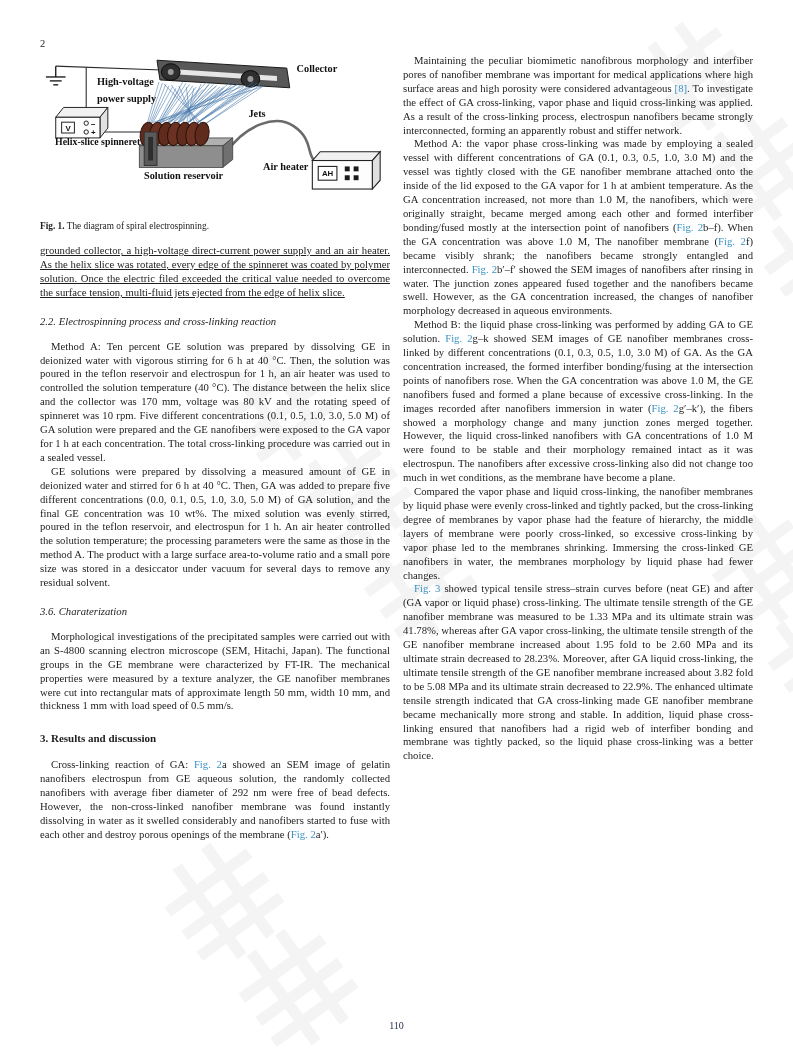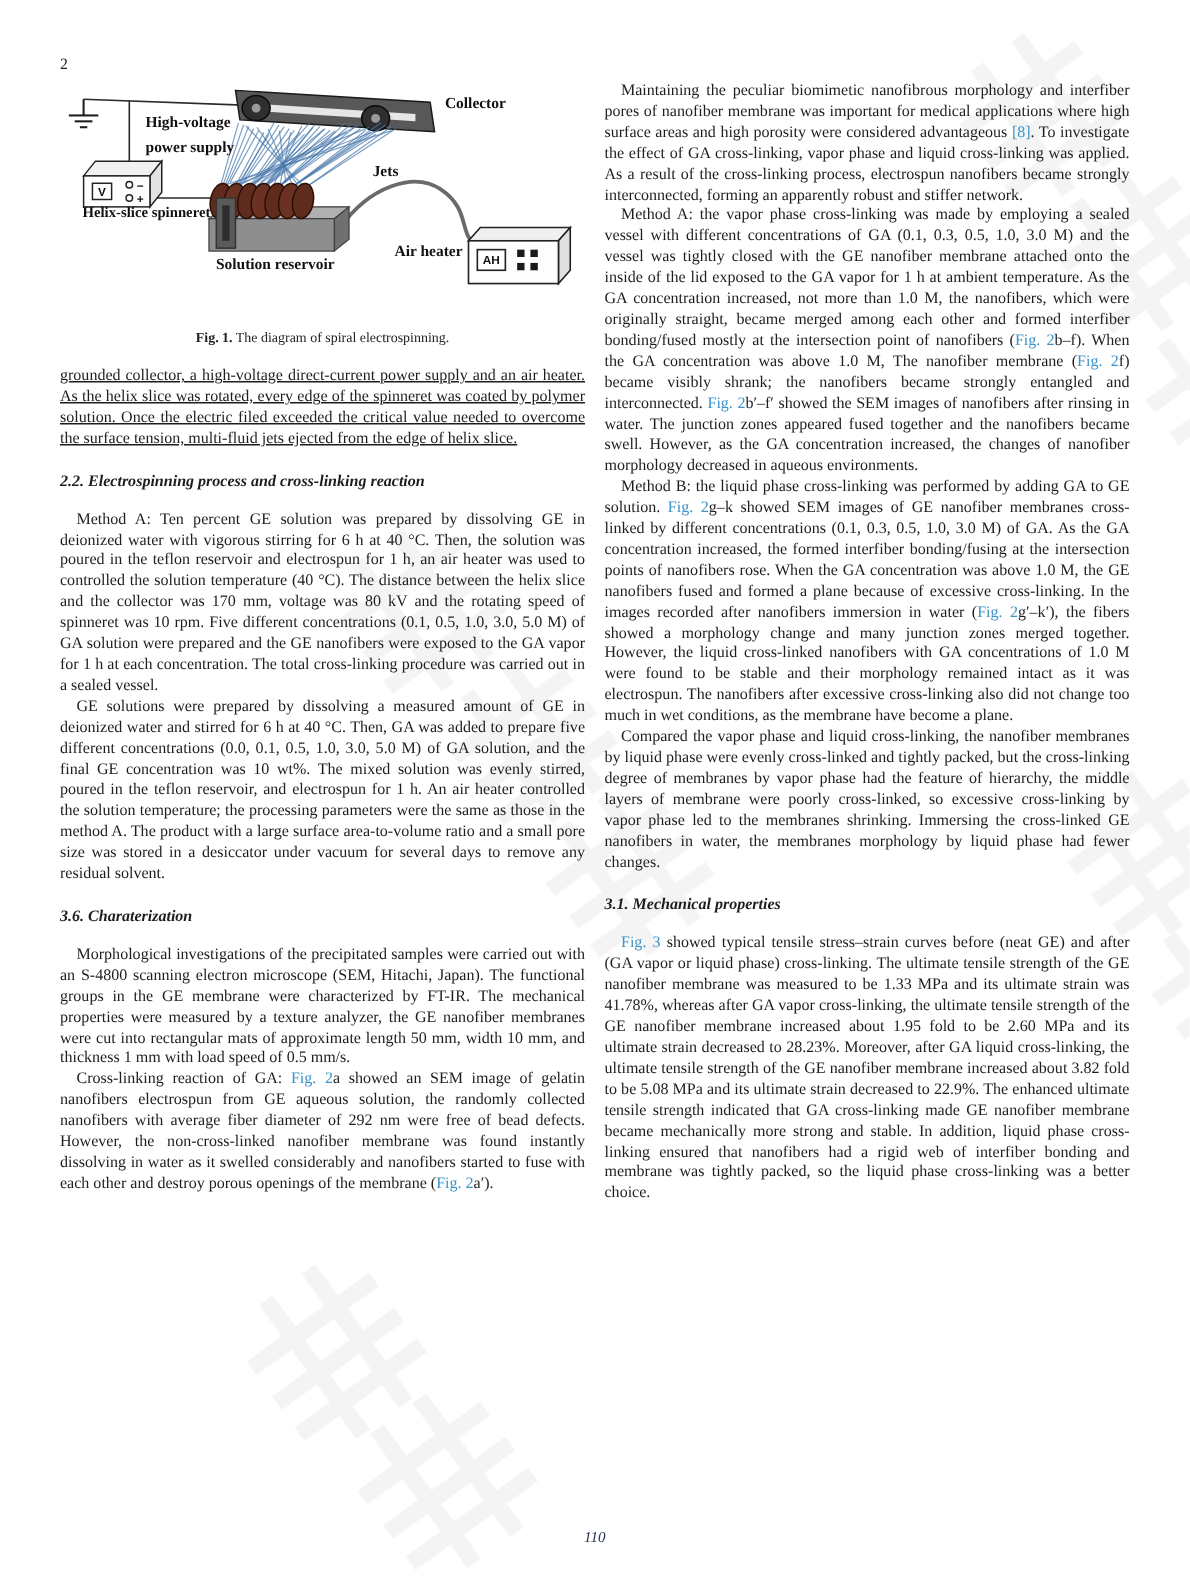--- a/index.html
+++ b/index.html
@@ -12,27 +12,27 @@
   header{display:flex;align-items:baseline;font-size:10.5px;position:relative;z-index:2;}
   .pageno{width:60px;text-align:left;}
   .runhead{flex:1;text-align:center;font-style:italic;color:#222;}
   .hspacer{width:60px;}
   .cols{display:flex;gap:13px;margin-top:5px;position:relative;z-index:2;}
   .col{width:350px;}
   p{margin:0;font-size:10.7px;line-height:1.3;text-align:justify;text-indent:11px;}
   p.noindent{text-indent:0;text-decoration:underline;}
   figure{margin:0 0 13px 0;}
   .figsvg{display:block;width:350px;height:158px;}
-  figcaption{text-align:center;font-size:9.3px;margin-top:9px;color:#222;}
+  figcaption{text-align:left;font-size:9.3px;margin-top:9px;color:#222;}
   figcaption .cap-label{font-weight:bold;}
-  h3.subsec{font-size:10.7px;font-style:italic;font-weight:bold;margin:15px 0 13px 0;}
+  h3.subsec{font-size:10.7px;font-style:italic;font-weight:normal;margin:15px 0 13px 0;}
   h2.sec{font-size:11px;font-weight:bold;margin:19px 0 14px 0;}
   .seg-i{}
   .seg-link{color:#3b93c6;}
-  footer{position:absolute;left:0;right:0;bottom:27px;text-align:center;font-size:10px;z-index:2;color:#26324f;font-style:italic;}
+  footer{position:absolute;left:0;right:0;bottom:27px;text-align:center;font-size:10px;z-index:2;color:#26324f;}
   
   .flab{font:bold 10.5px "Liberation Serif","DejaVu Serif",serif;fill:#111;}
   .flab-sm{font:bold 10px "Liberation Serif","DejaVu Serif",serif;fill:#111;}
   .ftiny{font:bold 8px "Liberation Sans","DejaVu Sans",sans-serif;fill:#111;}
   .wire{stroke:#2b2b2b;stroke-width:1.1;fill:none;}
   #jets line{stroke:#4878ab;stroke-width:0.8;opacity:0.72;}
   .wm-stroke{stroke:#5a5a5a;stroke-width:7;opacity:1;fill:none;stroke-linecap:square;}
 </style>
 </head>
 <body>
@@ -195,29 +195,29 @@
           <span>The diagram of spiral electrospinning.</span>
         </figcaption>
       </figure>
 
       <p class="noindent">grounded collector, a high-voltage direct-current power supply and an air heater. As the helix slice was rotated, every edge of the spinneret was coated by polymer solution. Once the electric filed exceeded the critical value needed to overcome the surface tension, multi-fluid jets ejected from the edge of helix slice.</p>
       <h3 class="subsec">2.2.  Electrospinning process and cross-linking reaction</h3>
       <p><span class="seg-i">Method A</span><span>: Ten percent GE solution was prepared by dissolving GE in deionized water with vigorous stirring for 6 h at 40 °C. Then, the solution was poured in the teflon reservoir and electrospun for 1 h, an air heater was used to controlled the solution temperature (40 °C). The distance between the helix slice and the collector was 170 mm, voltage was 80 kV and the rotating speed of spinneret was 10 rpm. Five different concentrations (0.1, 0.5, 1.0, 3.0, 5.0 M) of GA solution were prepared and the GE nanofibers were exposed to the GA vapor for 1 h at each concentration. The total cross-linking procedure was carried out in a sealed vessel.</span></p>
       <p>GE solutions were prepared by dissolving a measured amount of GE in deionized water and stirred for 6 h at 40 °C. Then, GA was added to prepare five different concentrations (0.0, 0.1, 0.5, 1.0, 3.0, 5.0 M) of GA solution, and the final GE concentration was 10 wt%. The mixed solution was evenly stirred, poured in the teflon reservoir, and electrospun for 1 h. An air heater controlled the solution temperature; the processing parameters were the same as those in the method A. The product with a large surface area-to-volume ratio and a small pore size was stored in a desiccator under vacuum for several days to remove any residual solvent.</p>
       <h3 class="subsec">3.6.  Charaterization</h3>
       <p>Morphological investigations of the precipitated samples were carried out with an S-4800 scanning electron microscope (SEM, Hitachi, Japan). The functional groups in the GE membrane were characterized by FT-IR. The mechanical properties were measured by a texture analyzer, the GE nanofiber membranes were cut into rectangular mats of approximate length 50 mm, width 10 mm, and thickness 1 mm with load speed of 0.5 mm/s.</p>
+      <h2 class="sec">3.  Results and discussion</h2>
       <p><span class="seg-i">Cross-linking reaction of GA</span><span>: </span><span class="seg-link">Fig. 2</span><span>a showed an SEM image of gelatin nanofibers electrospun from GE aqueous solution, the randomly collected nanofibers with average fiber diameter of 292 nm were free of bead defects. However, the non-cross-linked nanofiber membrane was found instantly dissolving in water as it swelled considerably and nanofibers started to fuse with each other and destroy porous openings of the membrane (</span><span class="seg-link">Fig. 2</span><span>a′).</span></p>
     </div>
 
     <div class="col">
       <p><span>Maintaining the peculiar biomimetic nanofibrous morphology and interfiber pores of nanofiber membrane was important for medical applications where high surface areas and high porosity were considered advantageous </span><span class="seg-link">[8]</span><span>. To investigate the effect of GA cross-linking, vapor phase and liquid cross-linking was applied. As a result of the cross-linking process, electrospun nanofibers became strongly interconnected, forming an apparently robust and stiffer network.</span></p>
       <p><span class="seg-i">Method A</span><span>: the vapor phase cross-linking was made by employing a sealed vessel with different concentrations of GA (0.1, 0.3, 0.5, 1.0, 3.0 M) and the vessel was tightly closed with the GE nanofiber membrane attached onto the inside of the lid exposed to the GA vapor for 1 h at ambient temperature. As the GA concentration increased, not more than 1.0 M, the nanofibers, which were originally straight, became merged among each other and formed interfiber bonding/fused mostly at the intersection point of nanofibers (</span><span class="seg-link">Fig. 2</span><span>b–f). When the GA concentration was above 1.0 M, The nanofiber membrane (</span><span class="seg-link">Fig. 2</span><span>f) became visibly shrank; the nanofibers became strongly entangled and interconnected. </span><span class="seg-link">Fig. 2</span><span>b′–f′ showed the SEM images of nanofibers after rinsing in water. The junction zones appeared fused together and the nanofibers became swell. However, as the GA concentration increased, the changes of nanofiber morphology decreased in aqueous environments.</span></p>
       <p><span class="seg-i">Method B</span><span>: the liquid phase cross-linking was performed by adding GA to GE solution. </span><span class="seg-link">Fig. 2</span><span>g–k showed SEM images of GE nanofiber membranes cross-linked by different concentrations (0.1, 0.3, 0.5, 1.0, 3.0 M) of GA. As the GA concentration increased, the formed interfiber bonding/fusing at the intersection points of nanofibers rose. When the GA concentration was above 1.0 M, the GE nanofibers fused and formed a plane because of excessive cross-linking. In the images recorded after nanofibers immersion in water (</span><span class="seg-link">Fig. 2</span><span>g′–k′), the fibers showed a morphology change and many junction zones merged together. However, the liquid cross-linked nanofibers with GA concentrations of 1.0 M were found to be stable and their morphology remained intact as it was electrospun. The nanofibers after excessive cross-linking also did not change too much in wet conditions, as the membrane have become a plane.</span></p>
       <p>Compared the vapor phase and liquid cross-linking, the nanofiber membranes by liquid phase were evenly cross-linked and tightly packed, but the cross-linking degree of membranes by vapor phase had the feature of hierarchy, the middle layers of membrane were poorly cross-linked, so excessive cross-linking by vapor phase led to the membranes shrinking. Immersing the cross-linked GE nanofibers in water, the membranes morphology by liquid phase had fewer changes.</p>
-      <h3 class="subsec">3.1.  Mechanical properties</h3>
       <p><span class="seg-link">Fig. 3</span><span> showed typical tensile stress–strain curves before (neat GE) and after (GA vapor or liquid phase) cross-linking. The ultimate tensile strength of the GE nanofiber membrane was measured to be 1.33 MPa and its ultimate strain was 41.78%, whereas after GA vapor cross-linking, the ultimate tensile strength of the GE nanofiber membrane increased about 1.95 fold to be 2.60 MPa and its ultimate strain decreased to 28.23%. Moreover, after GA liquid cross-linking, the ultimate tensile strength of the GE nanofiber membrane increased about 3.82 fold to be 5.08 MPa and its ultimate strain decreased to 22.9%. The enhanced ultimate tensile strength indicated that GA cross-linking made GE nanofiber membrane became mechanically more strong and stable. In addition, liquid phase cross-linking ensured that nanofibers had a rigid web of interfiber bonding and membrane was tightly packed, so the liquid phase cross-linking was a better choice.</span></p>
     </div>
   </div>
 
   <footer>
     <span>110</span>
   </footer>
 </div>
 
 </body></html>

